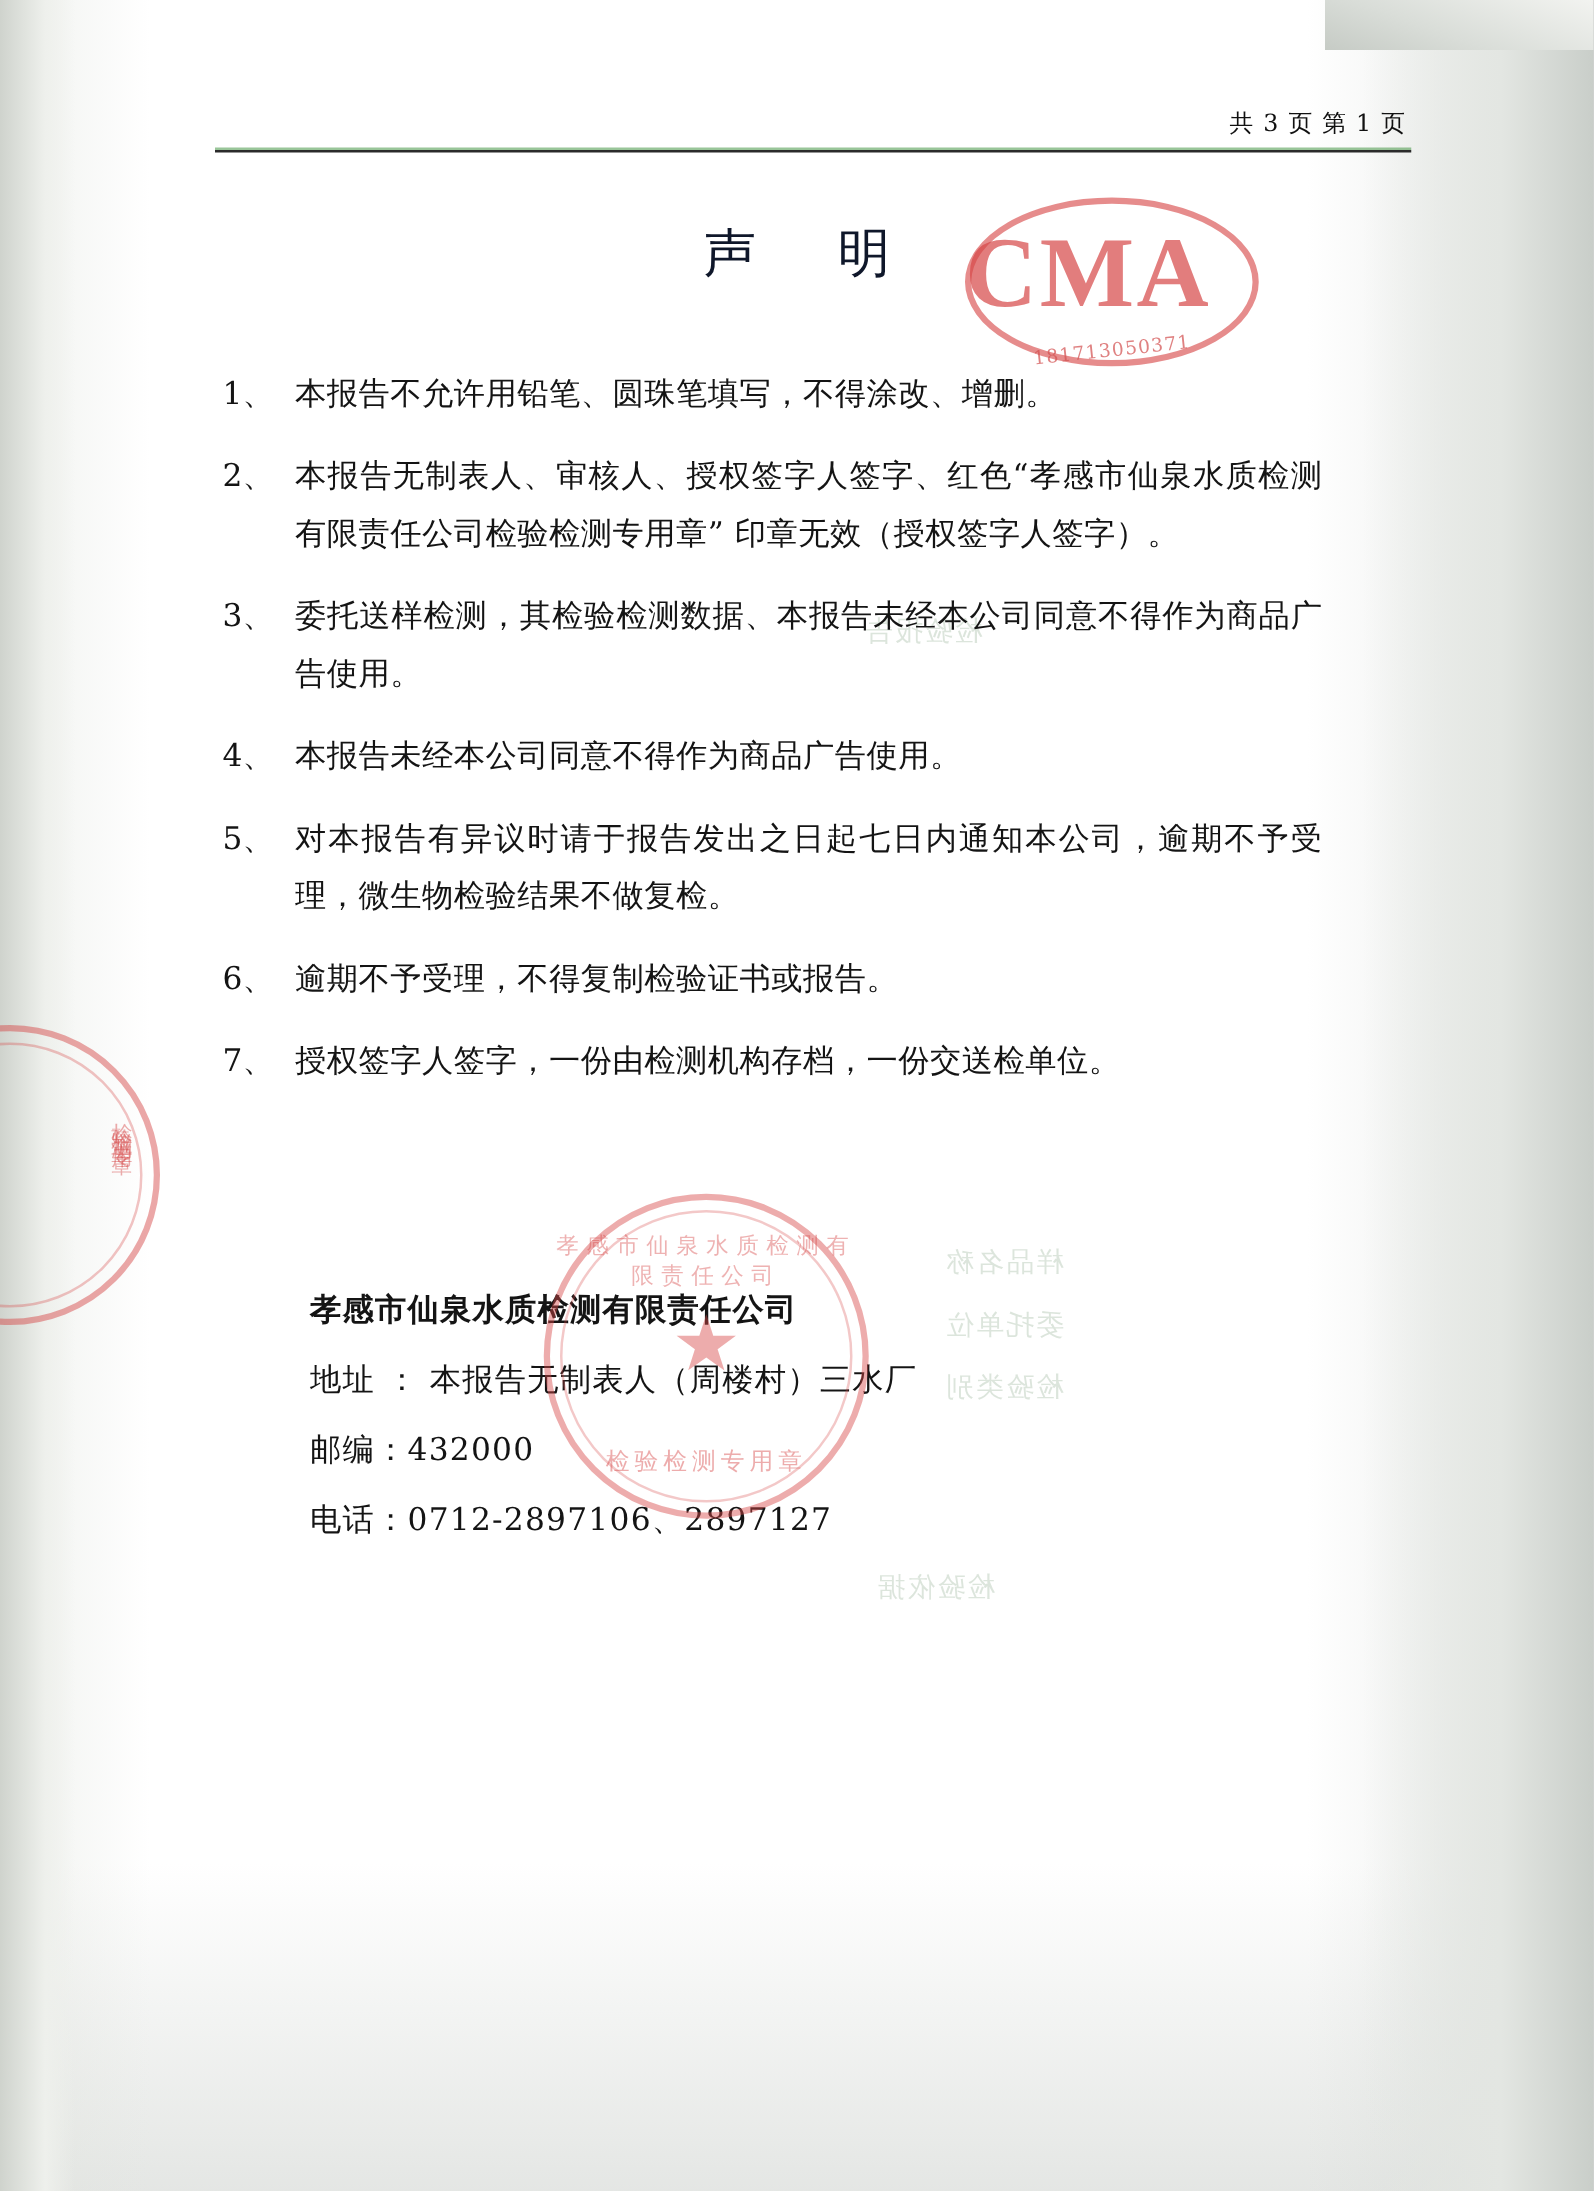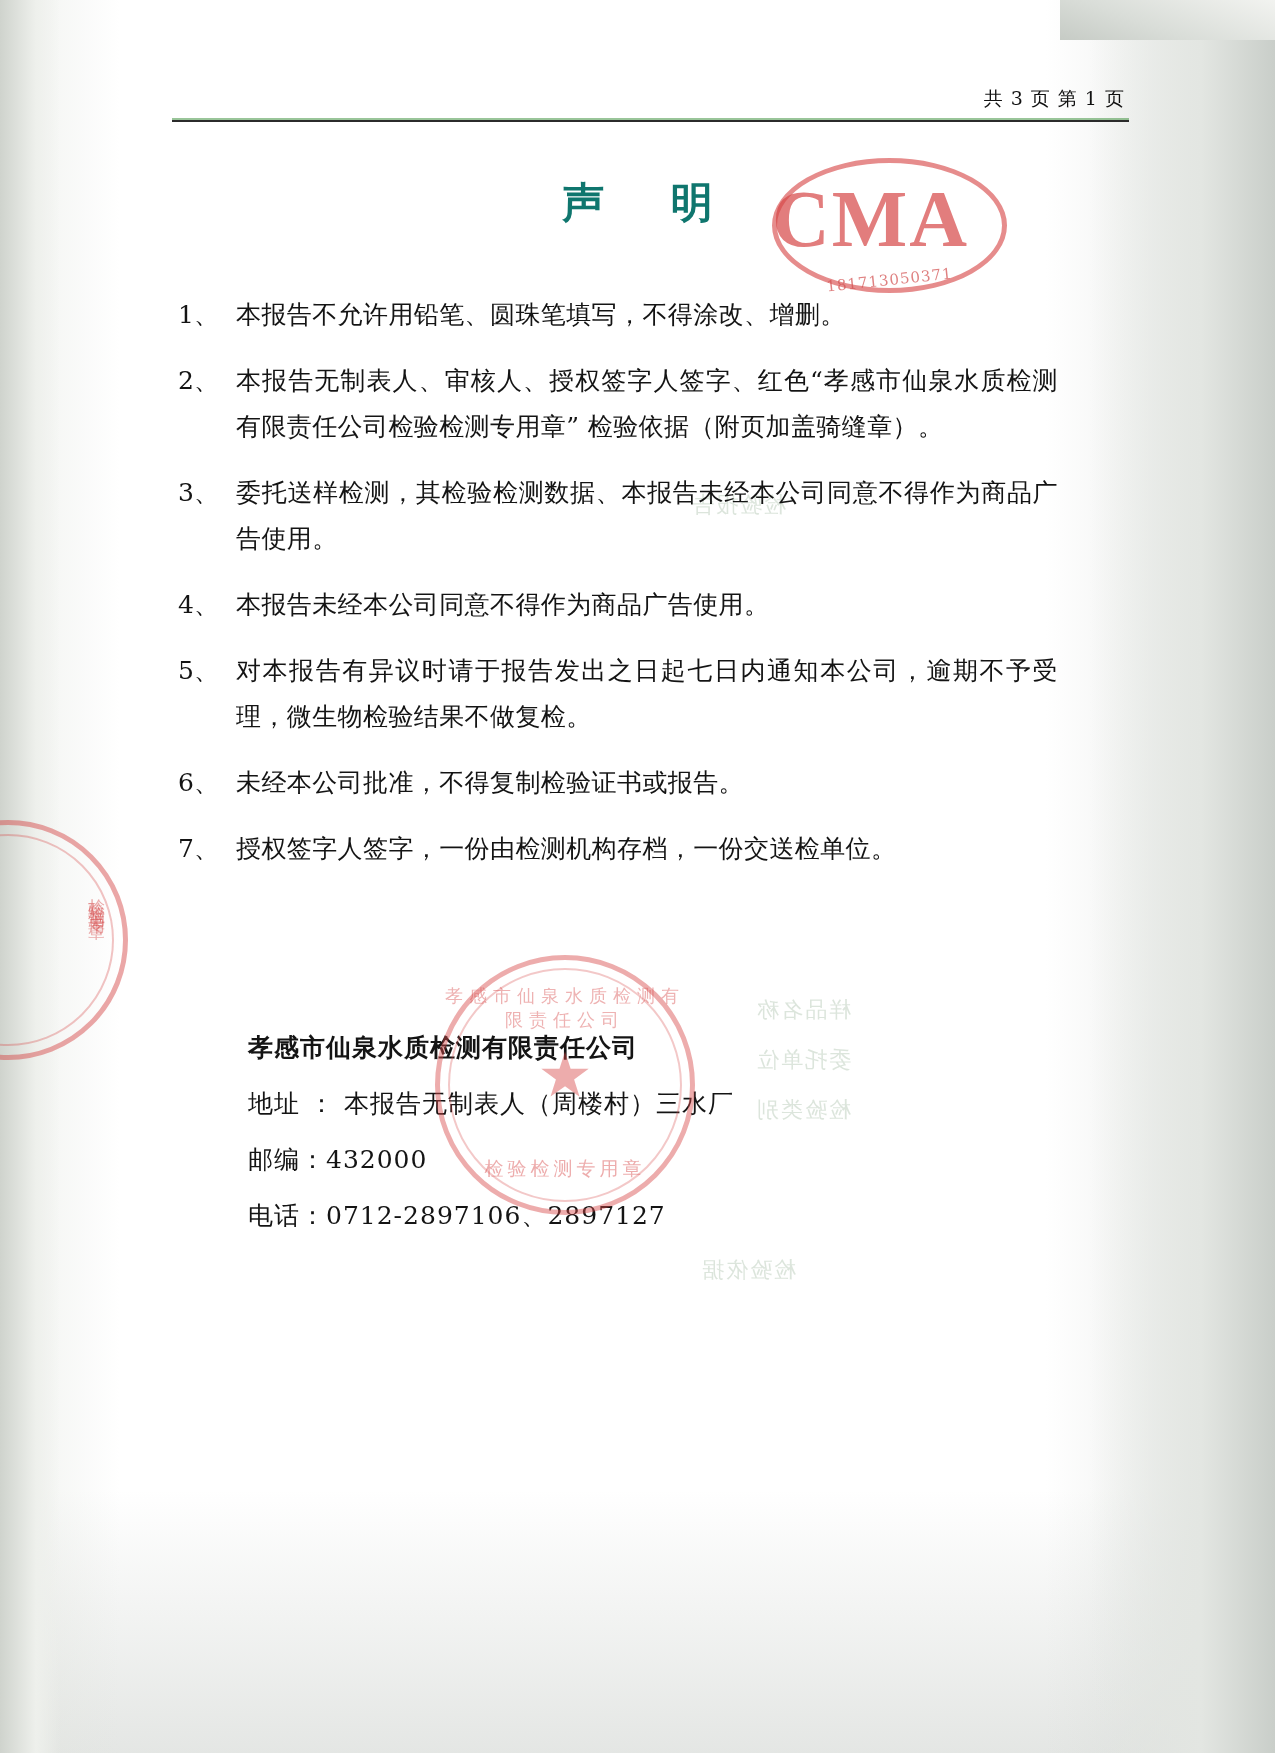--- a/index.html
+++ b/index.html
@@ -74,24 +74,24 @@
     height: 2px;
     background: rgba(70,150,70,0.55);
   }
 
   .doc-title {
     position: absolute;
     left: 0; right: 0;
     top: 175px;
     text-align: center;
     font-size: 42px;
-    font-weight: bold;
+    font-weight: normal;
     letter-spacing: 26px;
     text-indent: 26px;
-    color: #0f766e;
+    color: #0f172a;
   }
 
   .clauses {
     position: absolute;
     left: 178px;
     top: 292px;
     width: 880px;
   }
   .clause {
     display: flex;
@@ -266,37 +266,37 @@
 
   <div class="doc-title">声  明</div>
 
   <div class="clauses">
     <div class="clause">
       <span class="clause-num">1、</span>
       <span class="clause-text">本报告不允许用铅笔、圆珠笔填写，不得涂改、增删。</span>
     </div>
     <div class="clause">
       <span class="clause-num">2、</span>
-      <span class="clause-text">本报告无制表人、审核人、授权签字人签字、红色“孝感市仙泉水质检测有限责任公司检验检测专用章” 检验依据（附页加盖骑缝章）。</span>
+      <span class="clause-text">本报告无制表人、审核人、授权签字人签字、红色“孝感市仙泉水质检测有限责任公司检验检测专用章” 印章无效（授权签字人签字）。</span>
     </div>
     <div class="clause">
       <span class="clause-num">3、</span>
       <span class="clause-text">委托送样检测，其检验检测数据、本报告未经本公司同意不得作为商品广告使用。</span>
     </div>
     <div class="clause">
       <span class="clause-num">4、</span>
       <span class="clause-text">本报告未经本公司同意不得作为商品广告使用。</span>
     </div>
     <div class="clause">
       <span class="clause-num">5、</span>
       <span class="clause-text">对本报告有异议时请于报告发出之日起七日内通知本公司，逾期不予受理，微生物检验结果不做复检。</span>
     </div>
     <div class="clause">
       <span class="clause-num">6、</span>
-      <span class="clause-text">未经本公司批准，不得复制检验证书或报告。</span>
+      <span class="clause-text">逾期不予受理，不得复制检验证书或报告。</span>
     </div>
     <div class="clause">
       <span class="clause-num">7、</span>
       <span class="clause-text">授权签字人签字，一份由检测机构存档，一份交送检单位。</span>
     </div>
   </div>
 
   <div class="company-block">
     <div class="company-name">孝感市仙泉水质检测有限责任公司</div>
     <div class="addr-line">地址 ： 本报告无制表人（周楼村）三水厂</div>

